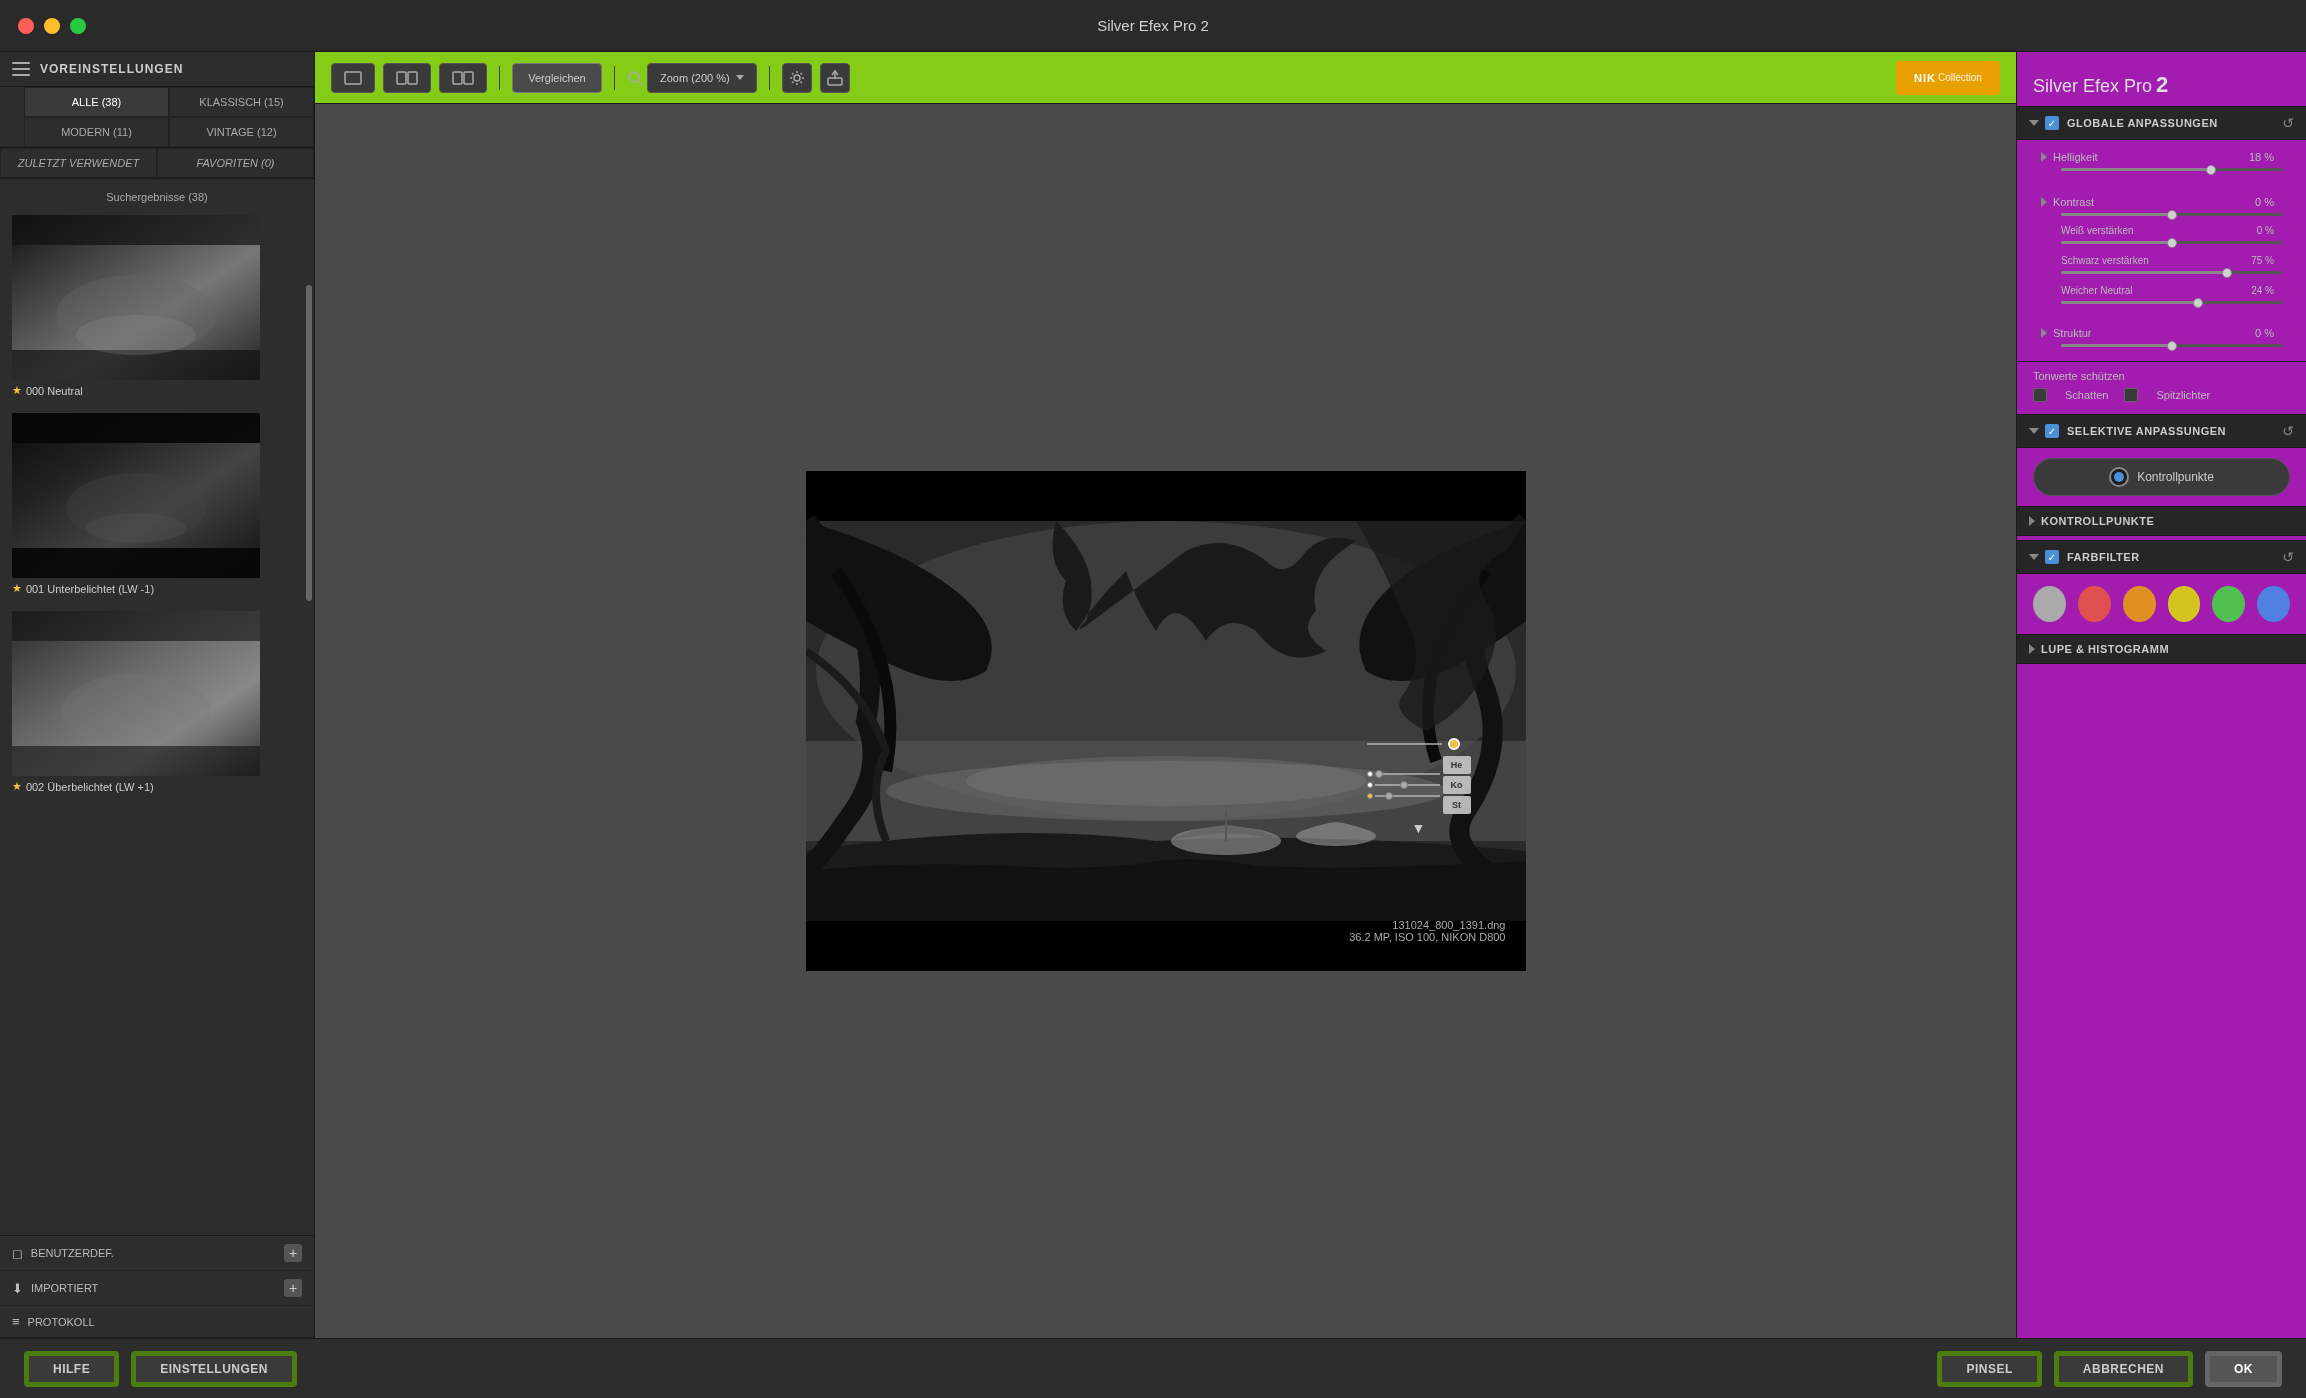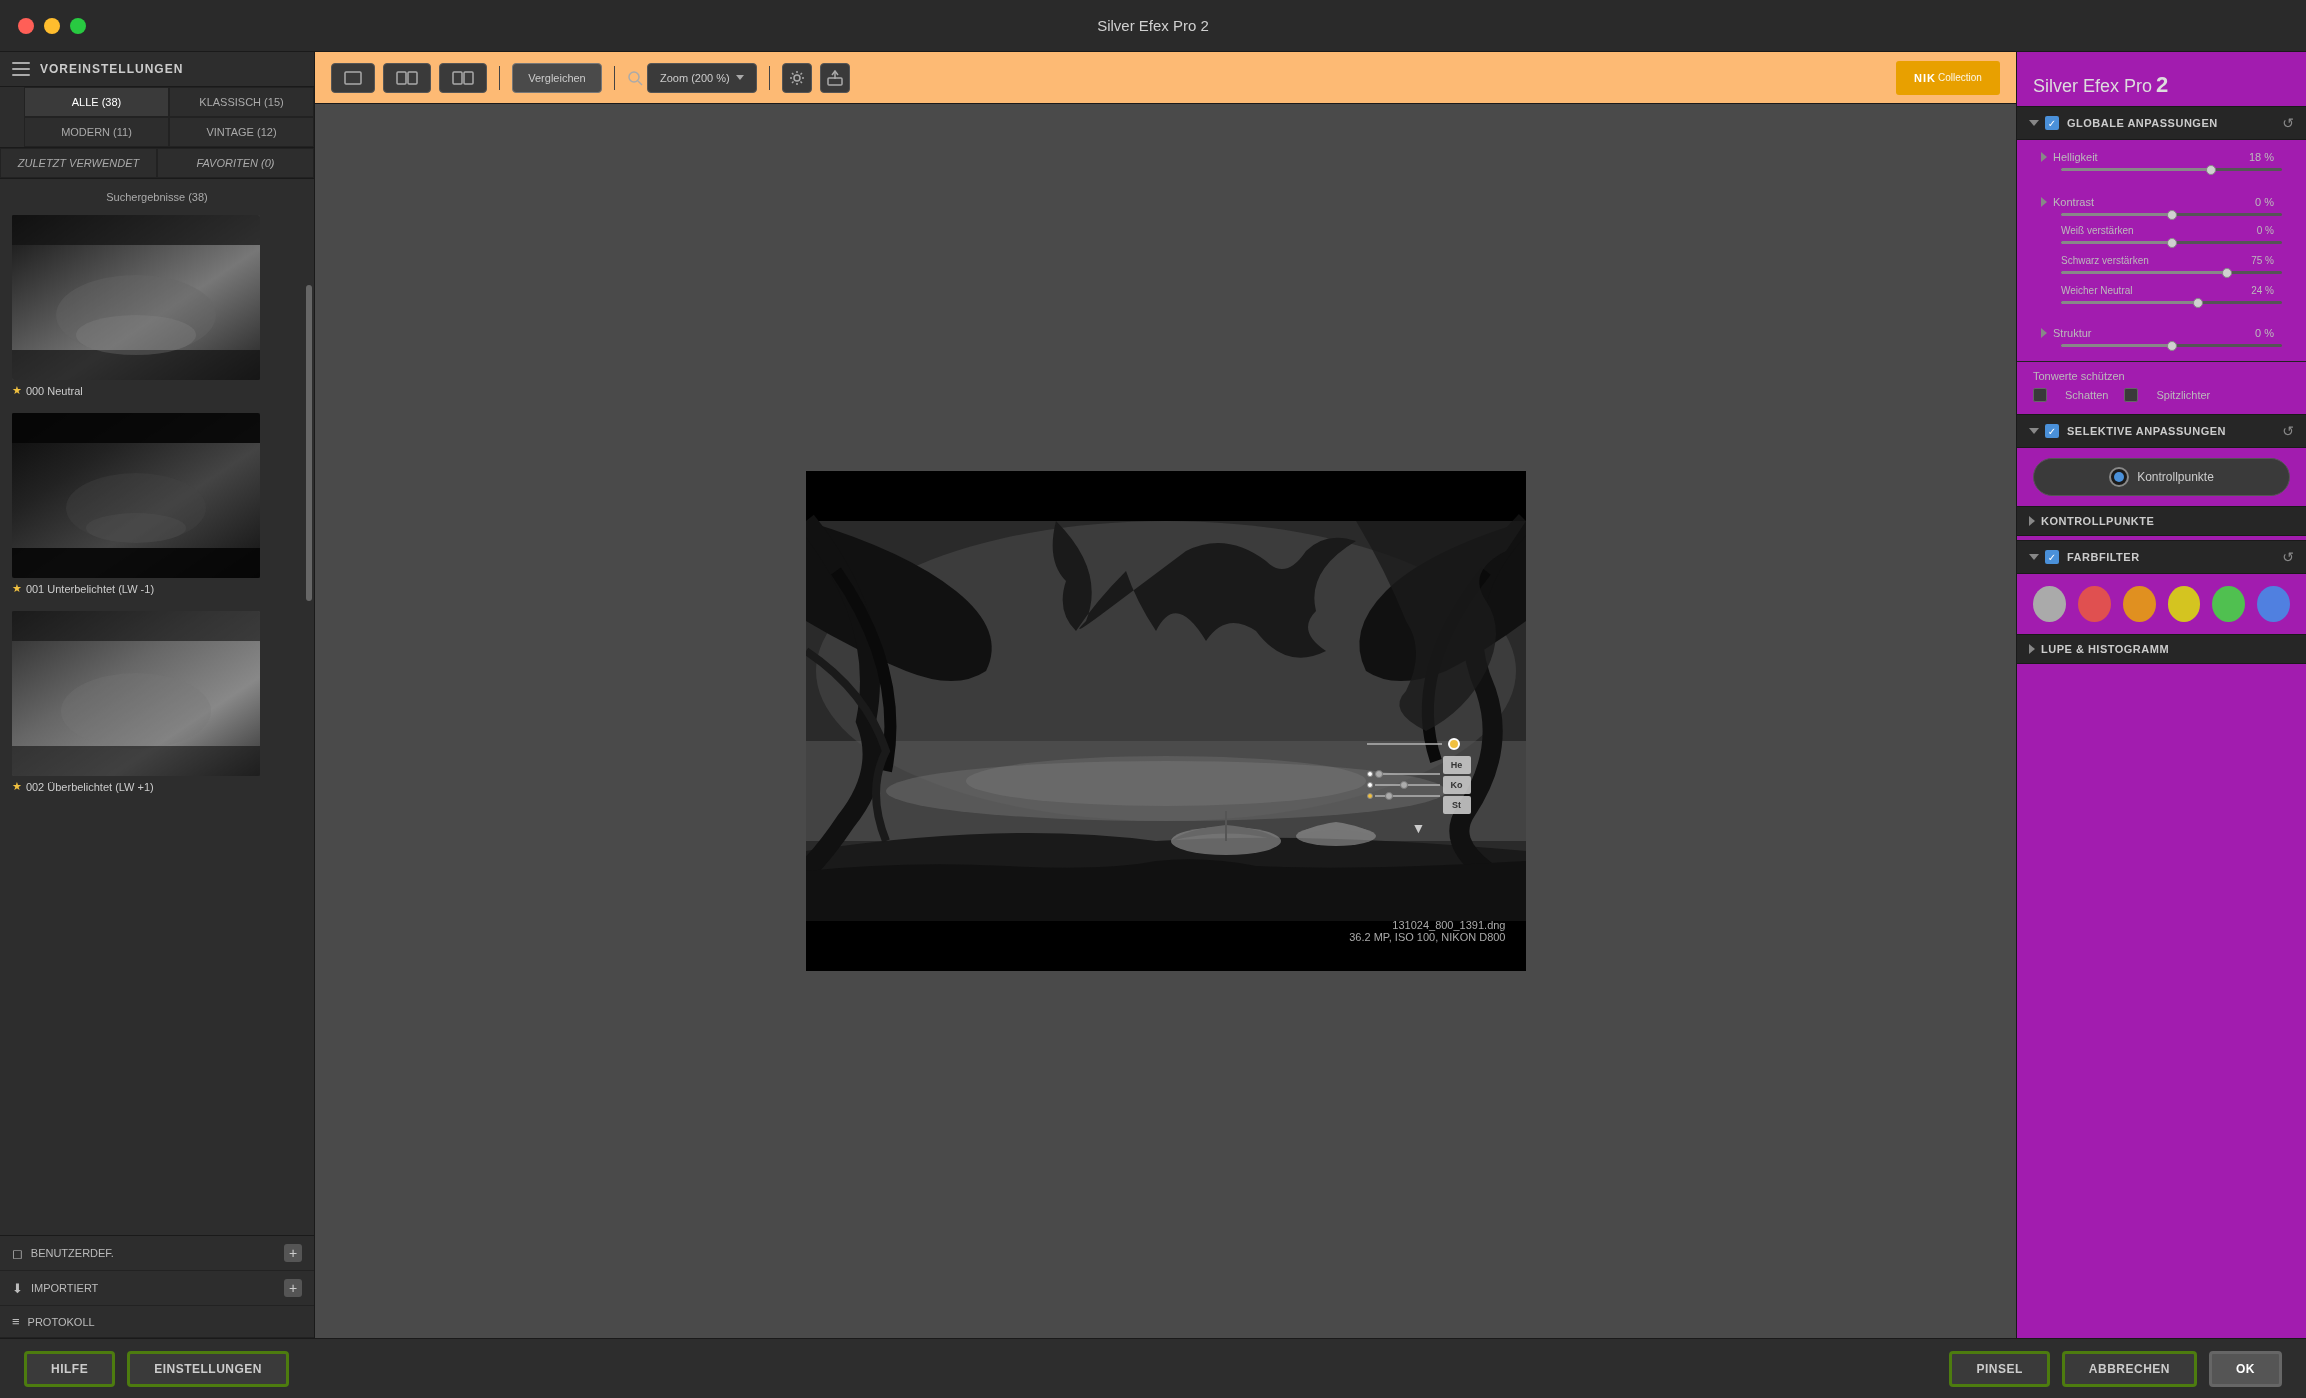--- a/index.html
+++ b/index.html
@@ -184,21 +184,21 @@
       flex: 1;
       display: flex;
       flex-direction: column;
       background: #4a4a4a;
       overflow: hidden;
     }
 
     
     .toolbar {
       height: 52px;
-      background: #fdba74;
+      background: #84cc16;
       border-bottom: 1px solid #1a1a1a;
       display: flex;
       align-items: center;
       padding: 0 16px;
       gap: 8px;
     }
     .toolbar-btn {
       height: 30px;
       background: #3a3a3a;
       border: 1px solid #555;
@@ -524,21 +524,21 @@
       background: #2d2d2d;
       border-top: 1px solid #1a1a1a;
       display: flex;
       align-items: center;
       justify-content: space-between;
       padding: 0 24px;
     }
     .action-btn {
       height: 36px;
       padding: 0 24px;
-      border: 3px solid #4d7c0f;
+      border: 5px solid #4d7c0f;
       border-radius: 4px;
       background: #3a3a3a;
       color: #ccc;
       font-size: 12px;
       font-weight: 600;
       cursor: pointer;
       letter-spacing: 0.5px;
     }
     .action-btn.primary {
       background: #555;

